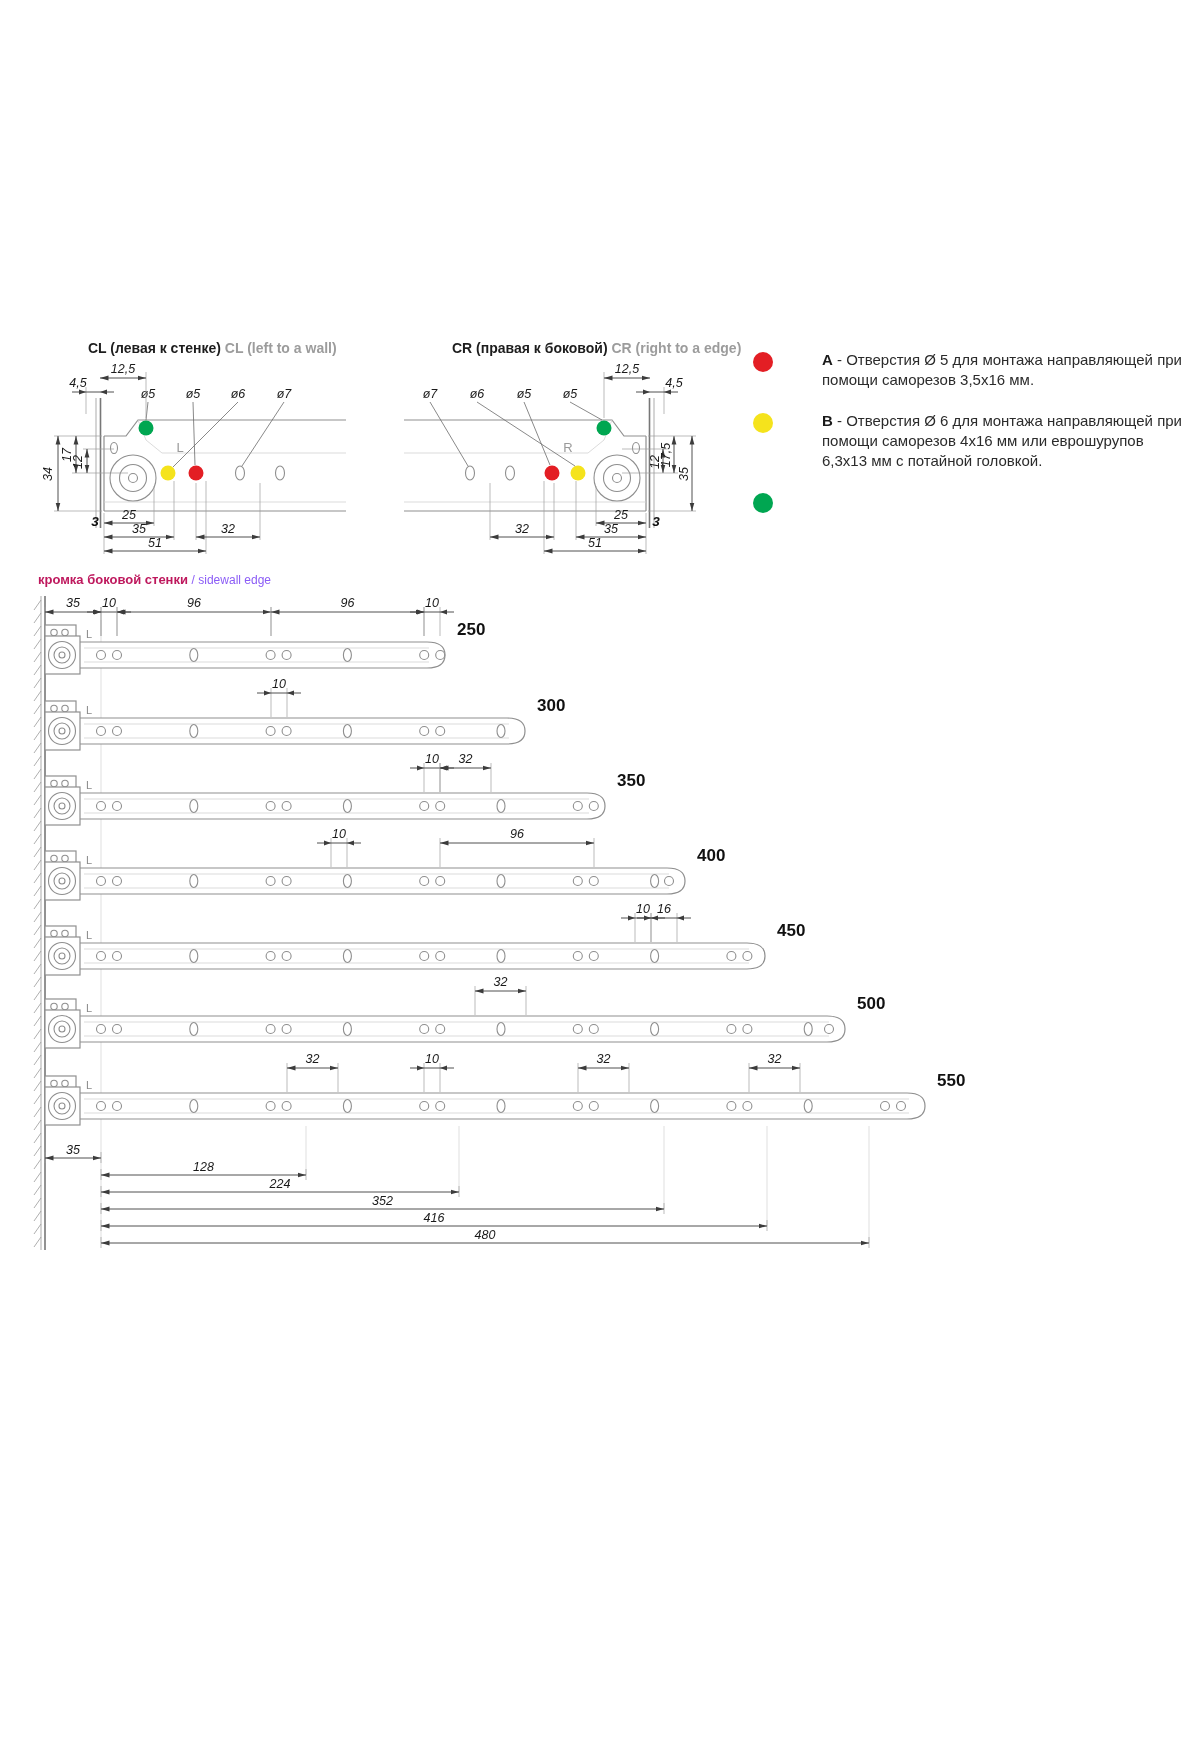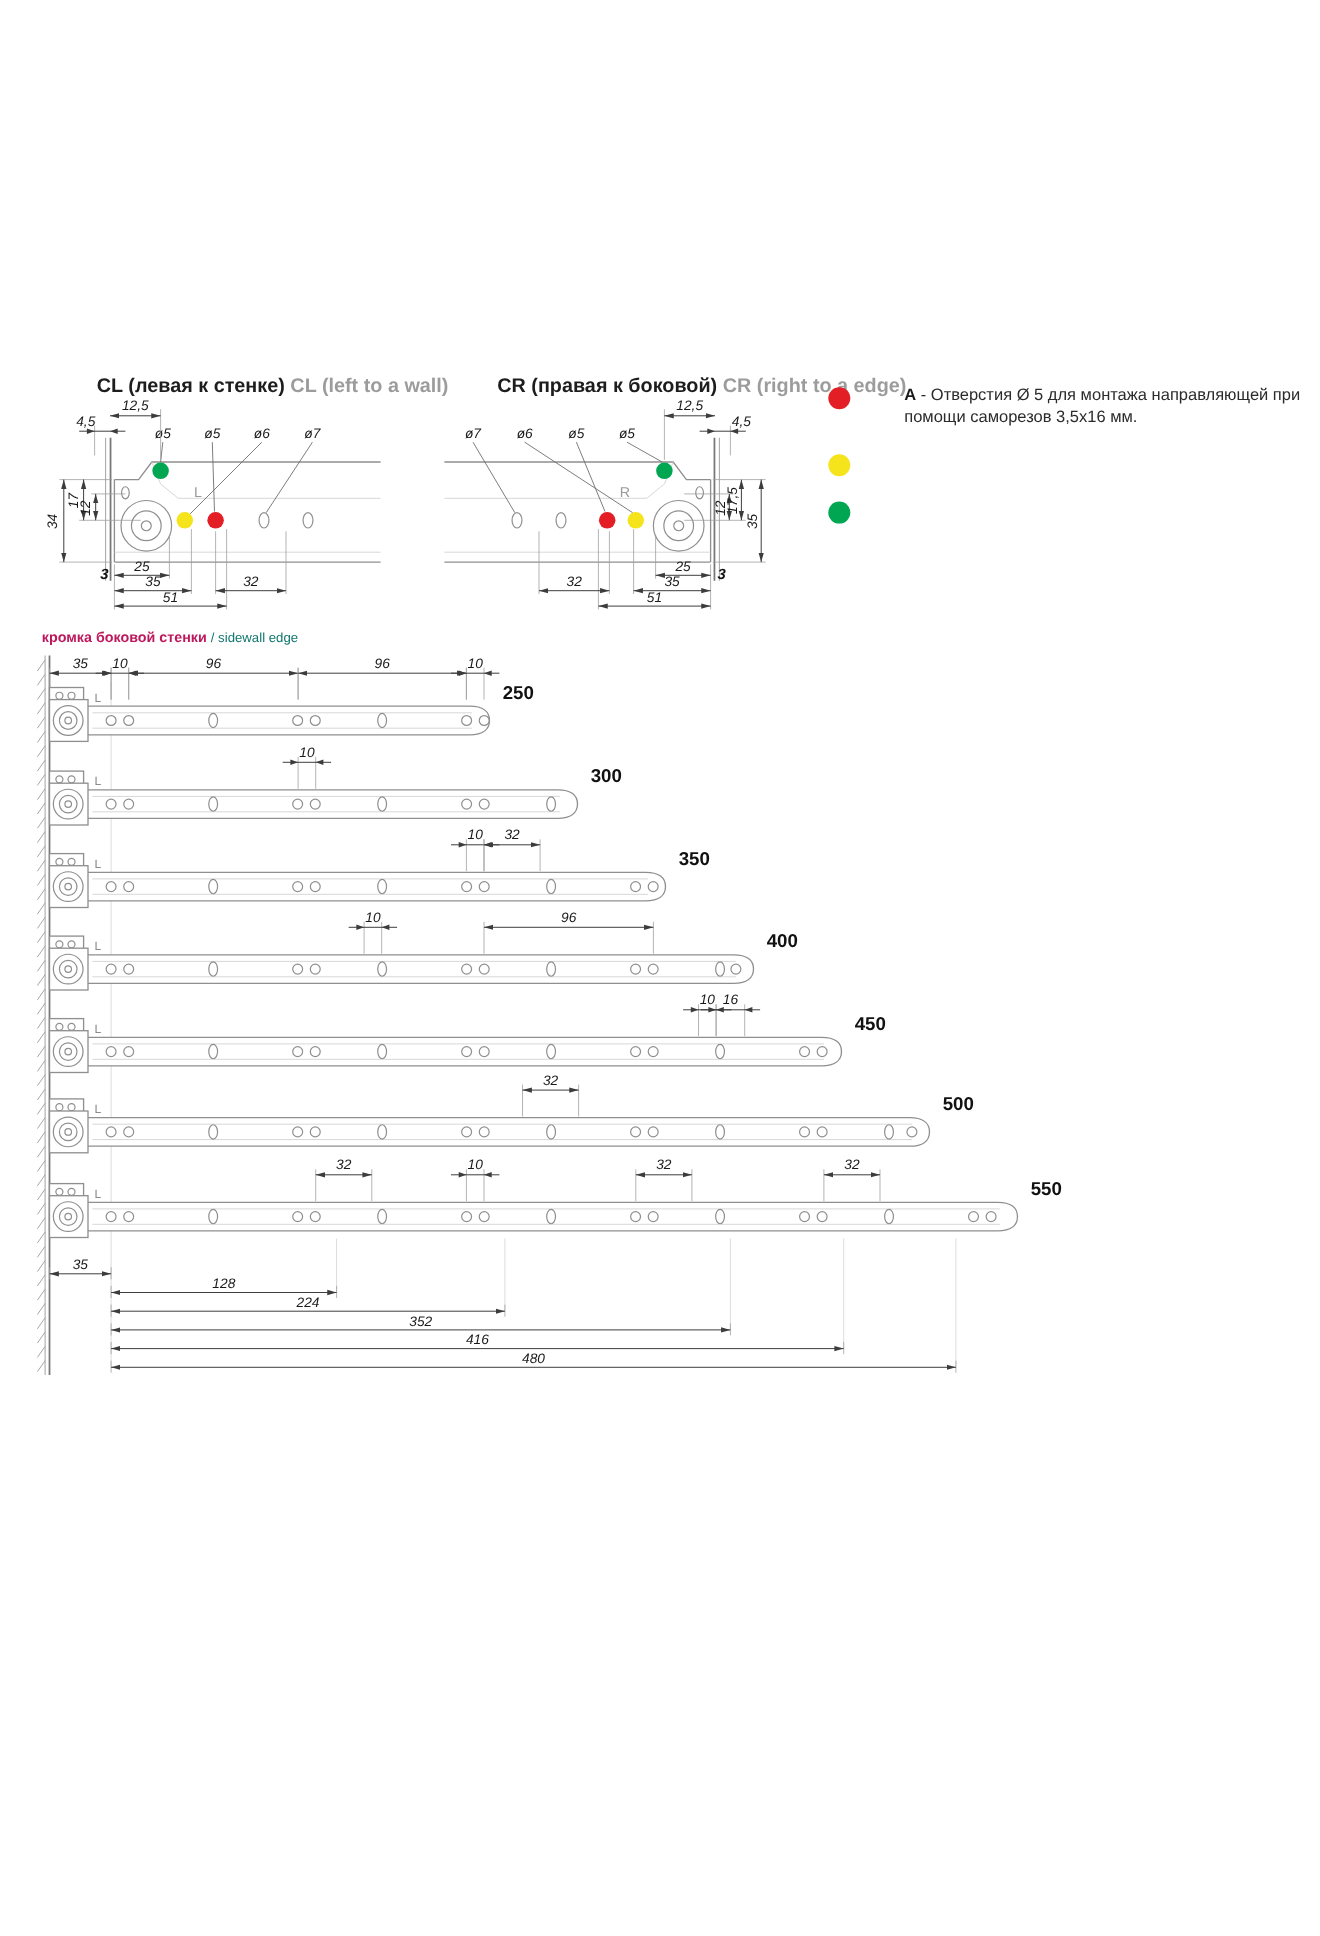--- a/index.html
+++ b/index.html
@@ -1,23 +1,23 @@
 <!DOCTYPE html>
 <html><head>
 <meta charset="utf-8">
 <style>
   html,body{margin:0;padding:0;background:#fff;}
   body{width:1200px;height:1760px;position:relative;font-family:"Liberation Sans",sans-serif;overflow:hidden;}
   .abs{position:absolute;}
-  .dwg-title{position:absolute;font-size:18px;color:#1d1d1d;white-space:nowrap;}
+  .dwg-title{position:absolute;font-size:14px;color:#1d1d1d;white-space:nowrap;}
   .t-bold{font-weight:bold;color:#1d1d1d;}
   .t-gray{font-weight:bold;color:#9c9c9c;}
   .sidewall-label{position:absolute;left:38px;top:572px;font-size:13px;white-space:nowrap;}
   .sidewall-label .sw-b{font-weight:bold;color:#be185d;}
-  .sidewall-label .sw-g{color:#0f766e;font-size:12px;}
+  .sidewall-label .sw-g{color:#8b5cf6;font-size:12px;}
   .legend{position:absolute;left:752px;top:350px;width:430px;}
   .legend-item{display:flex;gap:12px;margin-bottom:20px;align-items:flex-start;justify-content:space-between;}
   .legend-item svg{flex:none;margin-top:1px;}
   .legend-text{margin:0;font-size:15px;line-height:1.35;color:#2b2b2b;width:360px;}
   .legend-text b{color:#1a1a1a;}
   
   .ln{stroke:#8f8f8f;stroke-width:1.2;fill:none;}
   .thin{stroke:#d2d2d2;stroke-width:.8;fill:none;}
   .rail{fill:#fff;stroke:#8f8f8f;stroke-width:1.2;}
   .hole{fill:#fff;stroke:#8f8f8f;stroke-width:1.1;}
@@ -197,20 +197,21 @@
   <div class="legend-item">
     <svg width="22" height="22">
         <circle cx="11" cy="11" r="10" fill="#e31e24"></circle>
       </svg>
     <p class="legend-text"><b>A</b> <span>- Отверстия Ø 5 для монтажа направляющей при помощи саморезов 3,5х16 мм.</span></p>
   </div>
   <div class="legend-item">
     <svg width="22" height="22">
         <circle cx="11" cy="11" r="10" fill="#f5e31c"></circle>
       </svg>
+    <p class="legend-text"><b>B</b> <span>- Отверстия Ø 6 для монтажа направляющей при помощи саморезов 4х16 мм или еврошурупов 6,3х13 мм с потайной головкой.</span></p>
   </div>
   <div class="legend-item">
     <svg width="22" height="22">
         <circle cx="11" cy="11" r="10" fill="#00a651"></circle>
       </svg>
   </div>
 </div>
 
 <div class="sidewall-label">
   <span class="sw-b">кромка боковой стенки</span>

